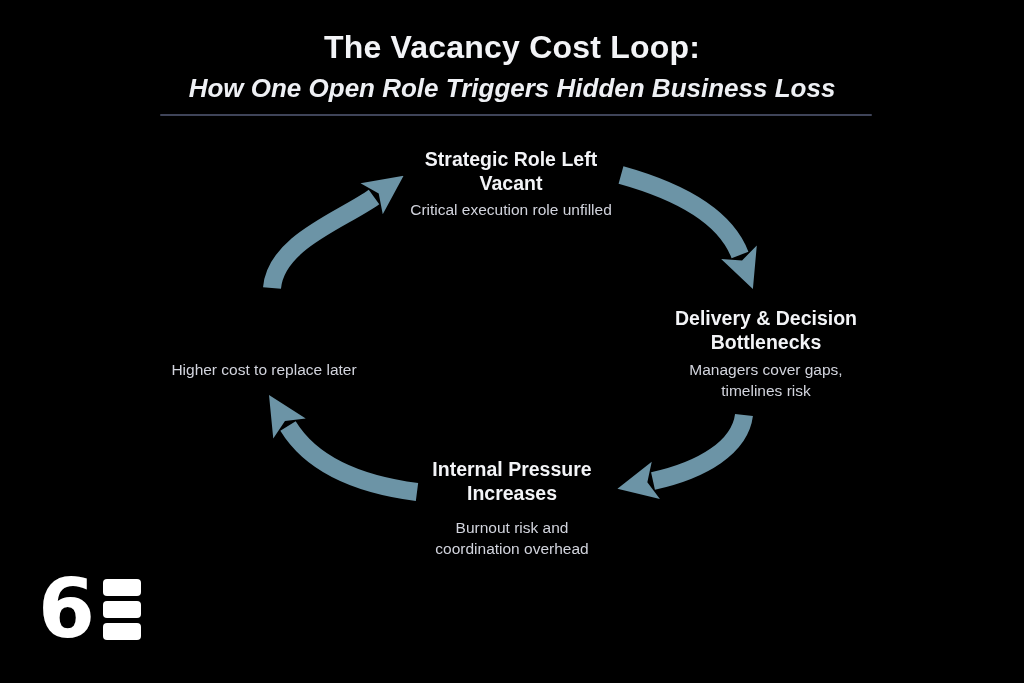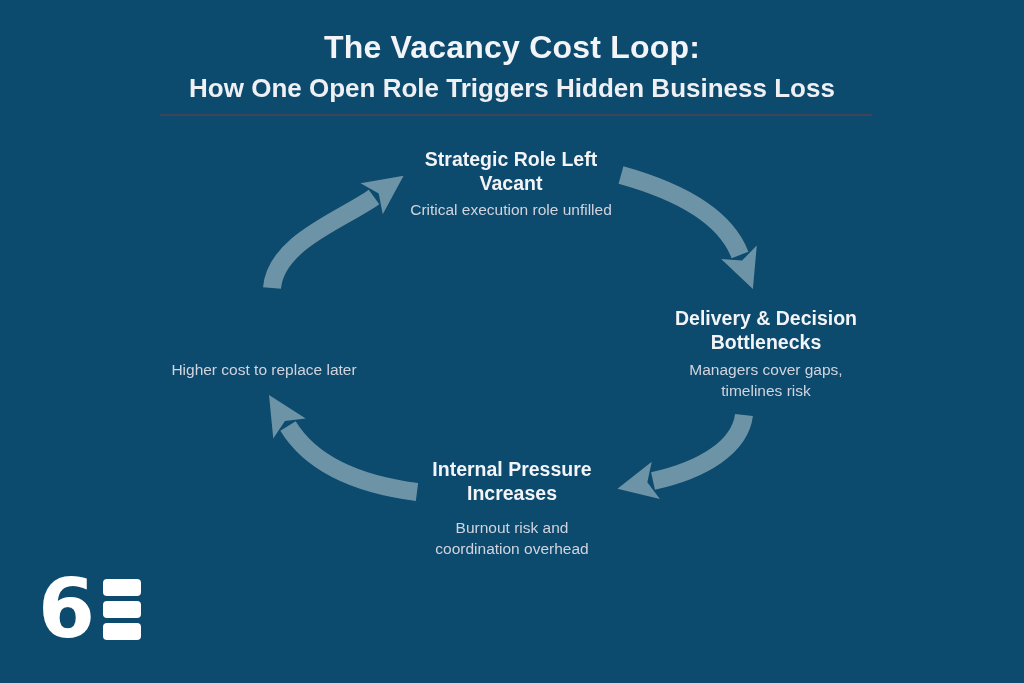--- a/index.html
+++ b/index.html
@@ -1,30 +1,30 @@
 <!DOCTYPE html>
 <html><head>
 <meta charset="utf-8">
 <style>
   html,body{margin:0;padding:0;background:#11131f;}
   .canvas{
     position:relative;width:1024px;height:683px;overflow:hidden;
-    background:#0c4a6e;
+    background:#000000;
     font-family:"Liberation Sans",sans-serif;
     -webkit-font-smoothing:antialiased;
   }
   
   .title{
     position:absolute;top:30px;left:0;width:1024px;text-align:center;
     font-size:32px;line-height:34px;font-weight:700;color:#f3f4f7;
     letter-spacing:.2px;
   }
   .subtitle{
     position:absolute;top:74px;left:0;width:1024px;text-align:center;
-    font-size:26px;line-height:28px;font-weight:600;color:#eef0f4;
+    font-size:26px;line-height:28px;font-weight:600;color:#eef0f4;font-style:italic;
   }
   .divider{
     position:absolute;top:114px;left:160px;width:712px;height:2px;
     background:#3f4459;border-radius:1px;
   }
   
   .arrows{position:absolute;left:0;top:0;width:1024px;height:683px;}
   .arrows path.body{fill:none;stroke:#6c94a6;stroke-width:18px;stroke-linecap:butt;}
   
   .node-title{

